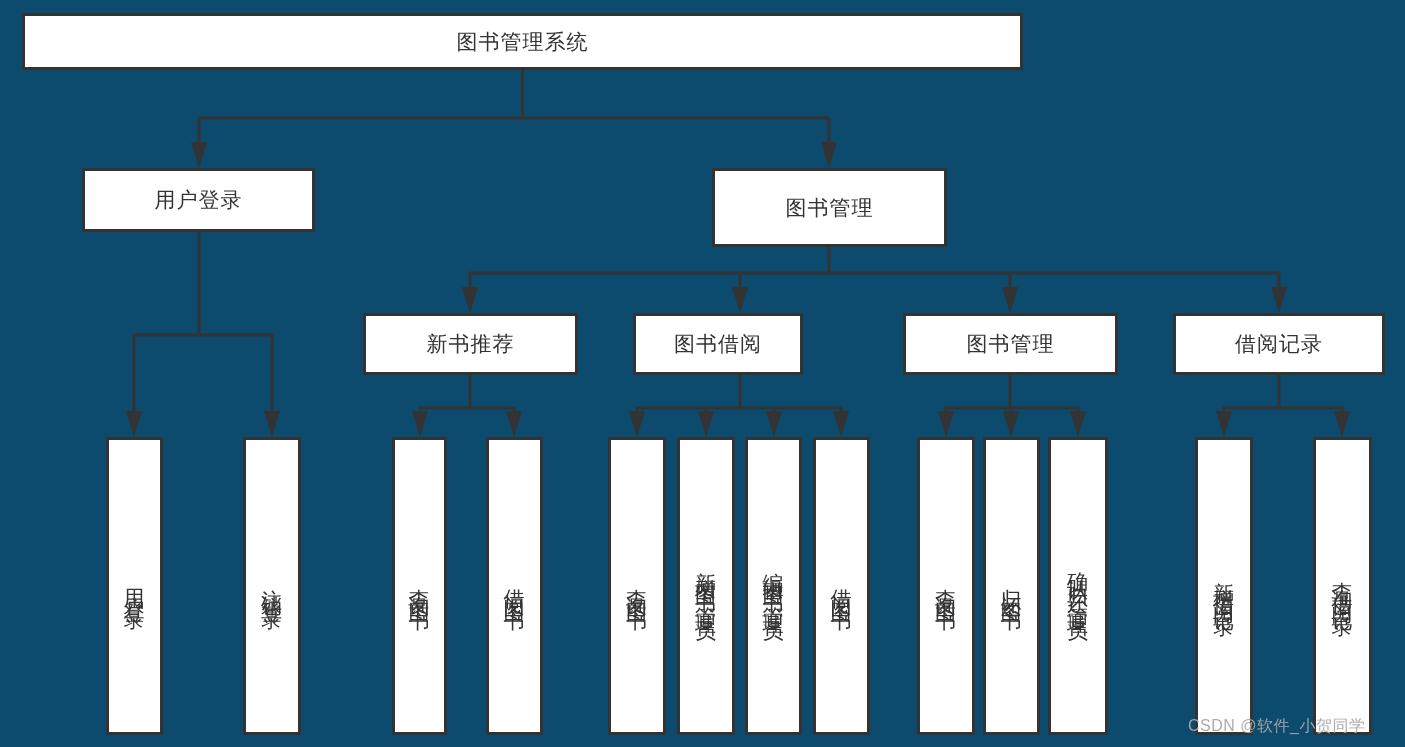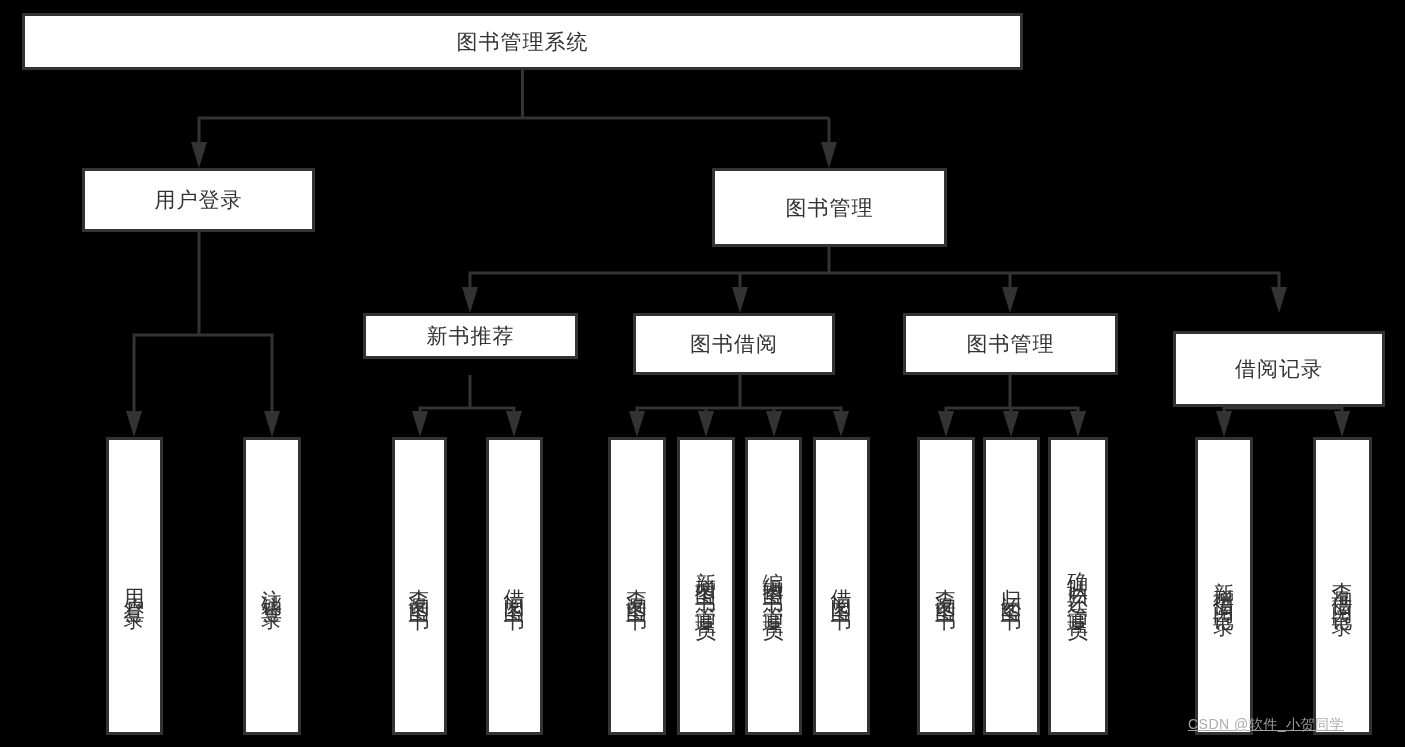--- a/index.html
+++ b/index.html
@@ -1,32 +1,32 @@
 <!DOCTYPE html>
 <html><head>
 <meta charset="utf-8">
 <style>
   html,body{margin:0;padding:0;background:#fff;}
   .canvas{
-    position:relative;width:1405px;height:747px;background:#000000;
+    position:relative;width:1405px;height:747px;background:#0c4a6e;
     font-family:"Liberation Sans",sans-serif;color:#333333;overflow:hidden;
   }
   .connectors{position:absolute;left:0;top:0;z-index:0;}
   .node{
     position:absolute;box-sizing:border-box;border:3px solid #333333;background:#ffffff;
     display:flex;align-items:center;justify-content:center;
     font-size:21px;letter-spacing:1px;z-index:1;text-align:center;
   }
   .v{
     writing-mode:vertical-rl;text-orientation:mixed;
     letter-spacing:7px;line-height:1;font-size:21px;
   }
   .watermark{
-    position:absolute;z-index:2;font-size:14px;letter-spacing:0.5px;
-    color:rgba(168,168,168,0.95);white-space:nowrap;text-decoration:underline;
+    position:absolute;z-index:2;font-size:16px;letter-spacing:0.5px;
+    color:rgba(168,168,168,0.95);white-space:nowrap;
   }
 </style>
 </head>
 <body>
 
 <div class="canvas">
 
   <svg class="connectors" width="1405" height="747" viewBox="0 0 1405 747">
     <g stroke="#333333" stroke-width="3" fill="none">
       <path d="M522.5 70 V118 M197.5 118 H829 M199 118 V148 M829 118 V148"></path>
@@ -58,24 +58,24 @@
       <polygon points="1216,411 1232,411 1224,437"></polygon>
       <polygon points="1334,411 1350,411 1342,437"></polygon>
     </g>
   </svg>
 
   <div class="node" style="left:22px;top:13px;width:1001px;height:57px">图书管理系统</div>
 
   <div class="node" style="left:82px;top:168px;width:233px;height:64px">用户登录</div>
   <div class="node" style="left:712px;top:168px;width:235px;height:79px">图书管理</div>
 
-  <div class="node" style="left:363px;top:313px;width:215px;height:46px">新书推荐</div>
-  <div class="node" style="left:633px;top:313px;width:202px;height:62px">图书借阅</div>
+  <div class="node" style="left:363px;top:313px;width:215px;height:62px">新书推荐</div>
+  <div class="node" style="left:633px;top:313px;width:170px;height:62px">图书借阅</div>
   <div class="node" style="left:903px;top:313px;width:215px;height:62px">图书管理</div>
-  <div class="node" style="left:1173px;top:331px;width:212px;height:76px">借阅记录</div>
+  <div class="node" style="left:1173px;top:313px;width:212px;height:62px">借阅记录</div>
 
   <div class="node v" style="left:106px;top:437px;width:57px;height:298px">用户登录</div>
   <div class="node v" style="left:243px;top:437px;width:58px;height:298px">注销登录</div>
 
   <div class="node v" style="left:392px;top:437px;width:55px;height:298px">查询图书</div>
   <div class="node v" style="left:486px;top:437px;width:57px;height:298px">借阅图书</div>
 
   <div class="node v" style="left:608px;top:437px;width:58px;height:298px">查询图书</div>
   <div class="node v" style="left:677px;top:437px;width:58px;height:298px">新增图书（管理员）</div>
   <div class="node v" style="left:745px;top:437px;width:57px;height:298px">编辑图书（管理员）</div>

